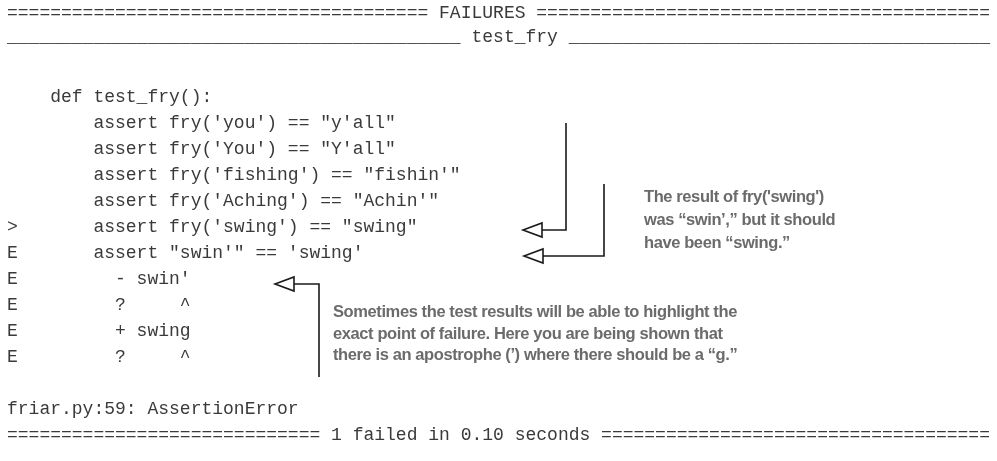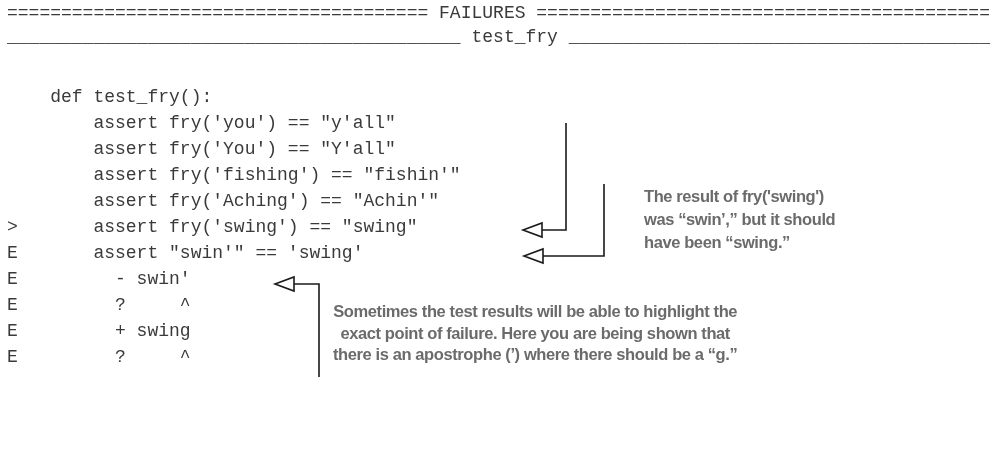--- a/index.html
+++ b/index.html
@@ -43,21 +43,21 @@
     position: absolute;
     font-family: "Liberation Sans", sans-serif;
     font-weight: 700;
     font-size: 16.5px;
     letter-spacing: -0.4px;
     color: var(--callout-text, #6b6b6b);
     white-space: pre;
   }
   .callout-1 { left: 582px; top: 118px; line-height: 21px; }
   .callout-2 { left: 616px; top: 185px; line-height: 23px; margin-left: 28px; }
-  .callout-3 { left: 333px; top: 301px; line-height: 21.5px; text-align: center; }
+  .callout-3 { left: 333px; top: 301px; line-height: 21.5px; }
 </style>
 </head>
 <body>
 
 <div class="figure">
 
   <pre class="term term-header">======================================= FAILURES ==========================================
 __________________________________________ test_fry _______________________________________</pre>
 
   <pre class="term term-code">    def test_fry():
@@ -65,20 +65,22 @@
         assert fry('You') == "Y'all"
         assert fry('fishing') == "fishin'"
         assert fry('Aching') == "Achin'"
 &gt;       assert fry('swing') == "swing"
 E       assert "swin'" == 'swing'
 E         - swin'
 E         ?     ^
 E         + swing
 E         ?     ^</pre>
 
+  <pre class="term term-footer">friar.py:59: AssertionError
+============================= 1 failed in 0.10 seconds ====================================</pre>
 
   <svg class="connectors" viewBox="0 0 997 461" xmlns="http://www.w3.org/2000/svg">
     <g>
       <polyline points="566,123 566,230 542,230"></polyline>
       <polygon points="523,230 542,223 542,237"></polygon>
     </g>
     <g>
       <polyline points="604,184 604,256 543,256"></polyline>
       <polygon points="524,256 543,249 543,263"></polygon>
     </g>

